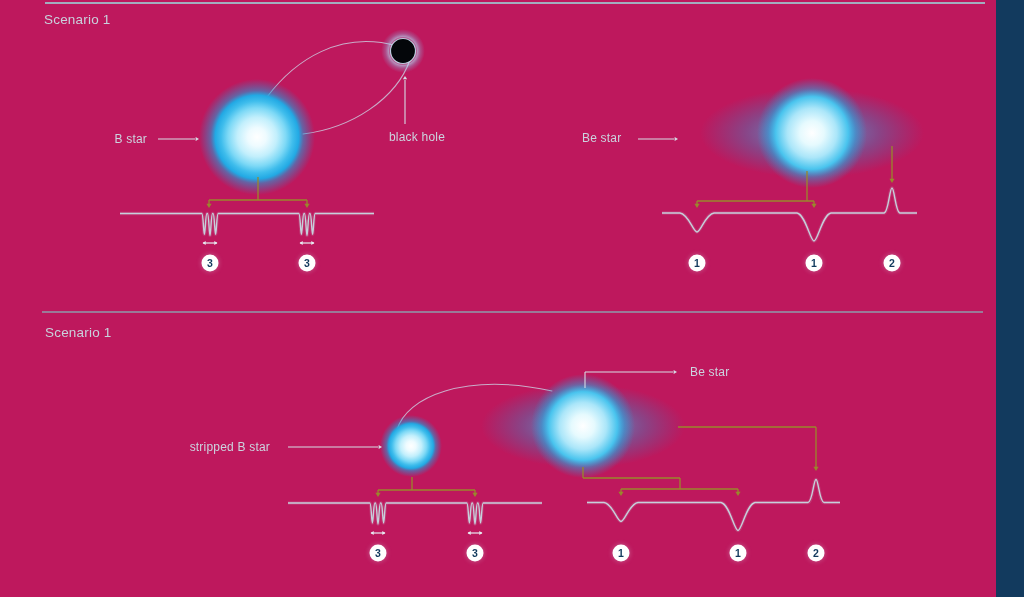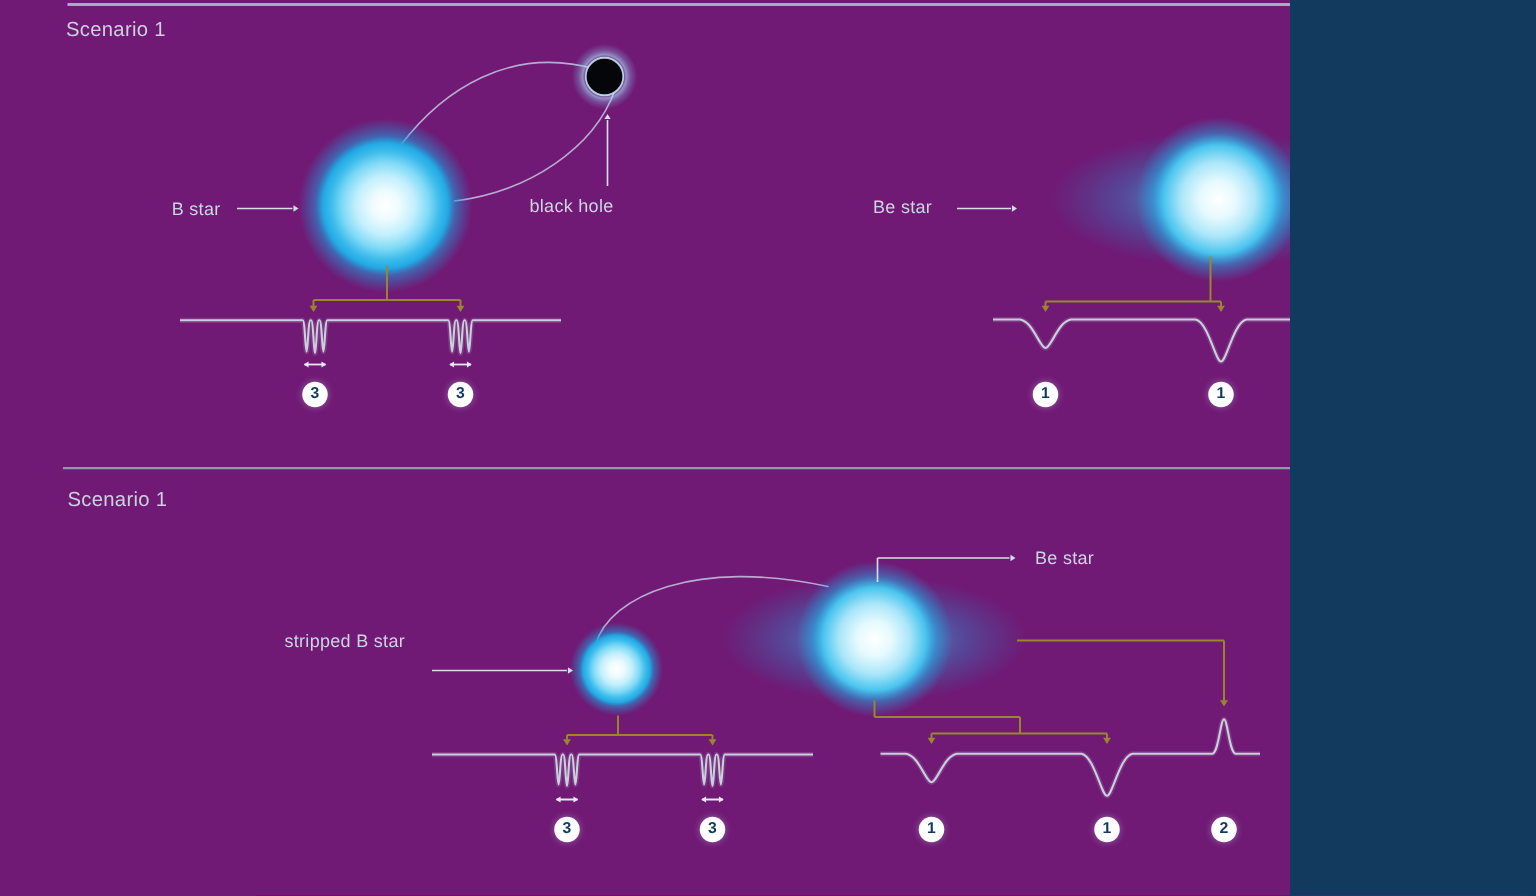--- a/index.html
+++ b/index.html
@@ -1,16 +1,16 @@
 <!DOCTYPE html>
 <html><head>
 <meta charset="utf-8">
 <style>
   html,body{margin:0;padding:0;background:#123a5e;}
-  #stage{position:relative;width:860px;height:597px;background:#701a75;overflow:hidden;
+  #stage{position:relative;width:996px;height:597px;background:#be185d;overflow:hidden;
          font-family:"Liberation Sans","DejaVu Sans",sans-serif;}
   #art{position:absolute;left:0;top:0;display:block;}
   .label{position:absolute;color:#ccd4df;font-size:12px;line-height:13px;white-space:nowrap;letter-spacing:.2px;}
   .title{font-size:13.5px;color:#c9d1dc;}
   .r100{transform:translateX(-100%);}
   .c50{transform:translateX(-50%);}
   .badge{position:absolute;width:17px;height:17px;border-radius:50%;background:#ffffff;color:#123a5e;
          font-size:10.5px;font-weight:bold;display:flex;align-items:center;justify-content:center;
          transform:translate(-50%,-50%);box-shadow:0 0 5px rgba(220,235,250,.35);}
 </style>
@@ -110,23 +110,23 @@
       <path d="M382.3,531 L382.3,535 L385.5,533 Z" fill="#e6ebf1"></path>
       <path d="M468,533 L482,533" stroke="#e6ebf1" stroke-width="1.2"></path>
       <path d="M470.7,531 L470.7,535 L467.5,533 Z" fill="#e6ebf1"></path>
       <path d="M479.3,531 L479.3,535 L482.5,533 Z" fill="#e6ebf1"></path>
     </svg>
 
   <div class="label title" style="left:44px;top:13px">Scenario 1</div>
   <div class="label title" style="left:45px;top:326px">Scenario 1</div>
 
   <div class="label r100" style="left:147px;top:133px">B star</div>
-  <div class="label c50" style="left:381px;top:131px">black hole</div>
+  <div class="label c50" style="left:417px;top:131px">black hole</div>
   <div class="label" style="left:582px;top:132px">Be star</div>
-  <div class="label r100" style="left:270px;top:421px">stripped B star</div>
+  <div class="label r100" style="left:270px;top:441px">stripped B star</div>
   <div class="label" style="left:690px;top:366px">Be star</div>
 
   <div id="badges">
       <div class="badge" style="left: 210px; top: 262.5px;">3</div>
       <div class="badge" style="left: 307px; top: 262.5px;">3</div>
       <div class="badge" style="left: 697px; top: 262.5px;">1</div>
       <div class="badge" style="left: 814px; top: 262.5px;">1</div>
       <div class="badge" style="left: 892px; top: 262.5px;">2</div>
       <div class="badge" style="left: 378px; top: 552.5px;">3</div>
       <div class="badge" style="left: 475px; top: 552.5px;">3</div>

